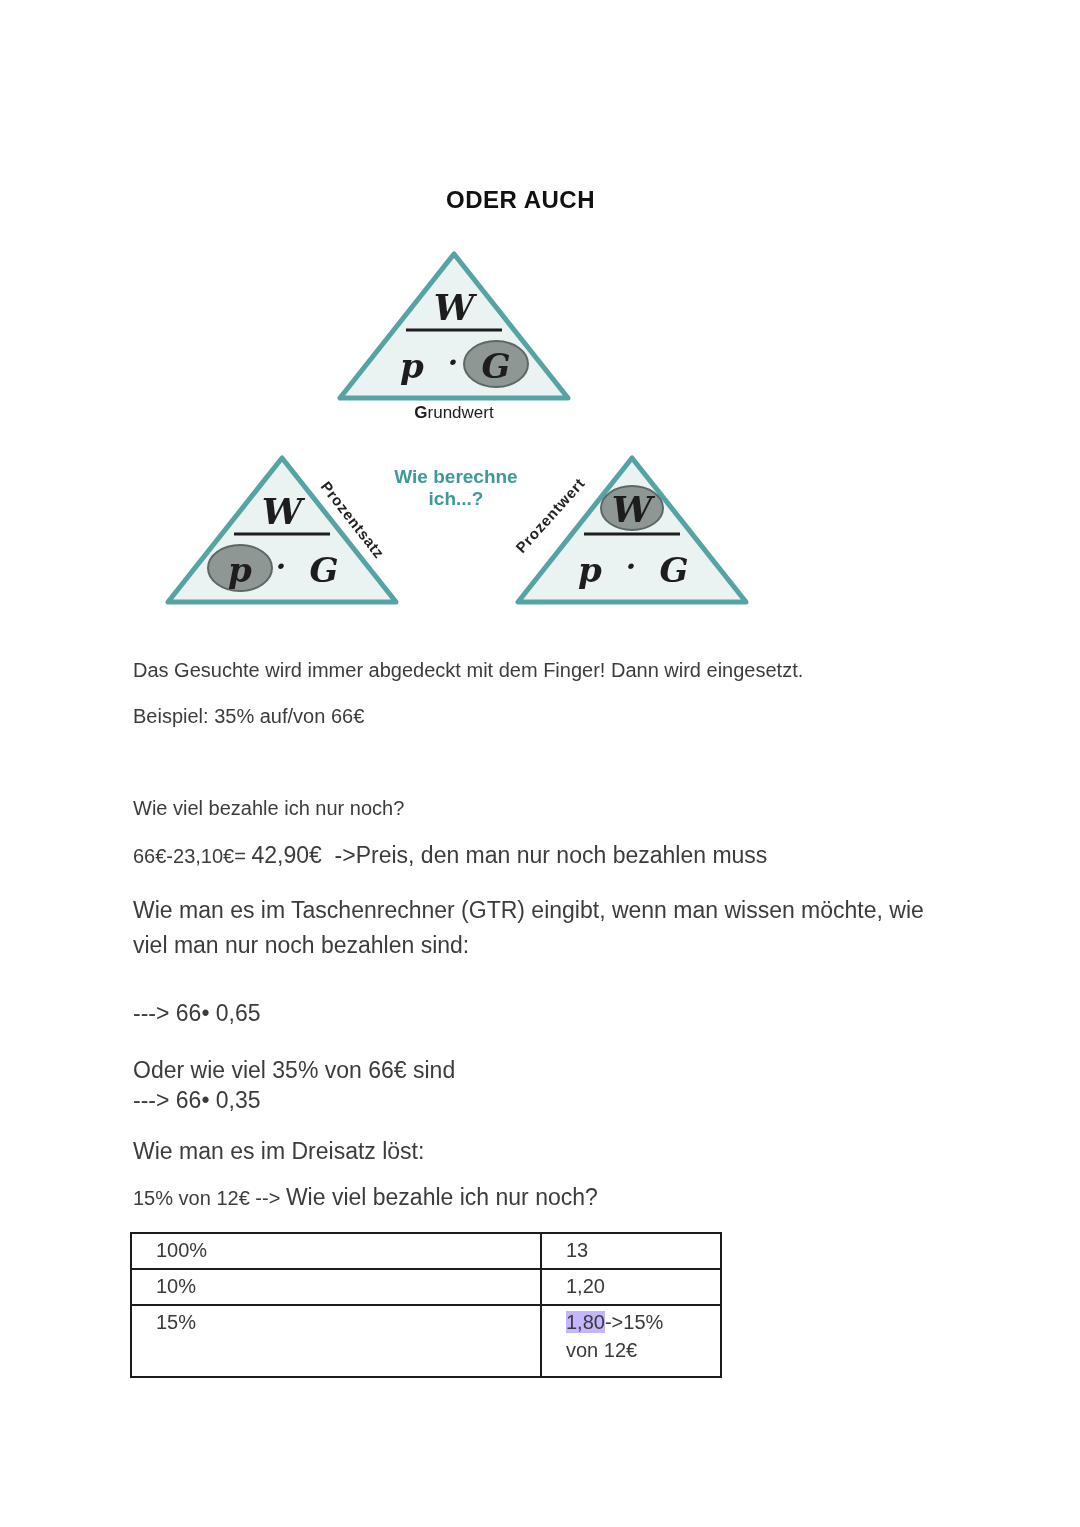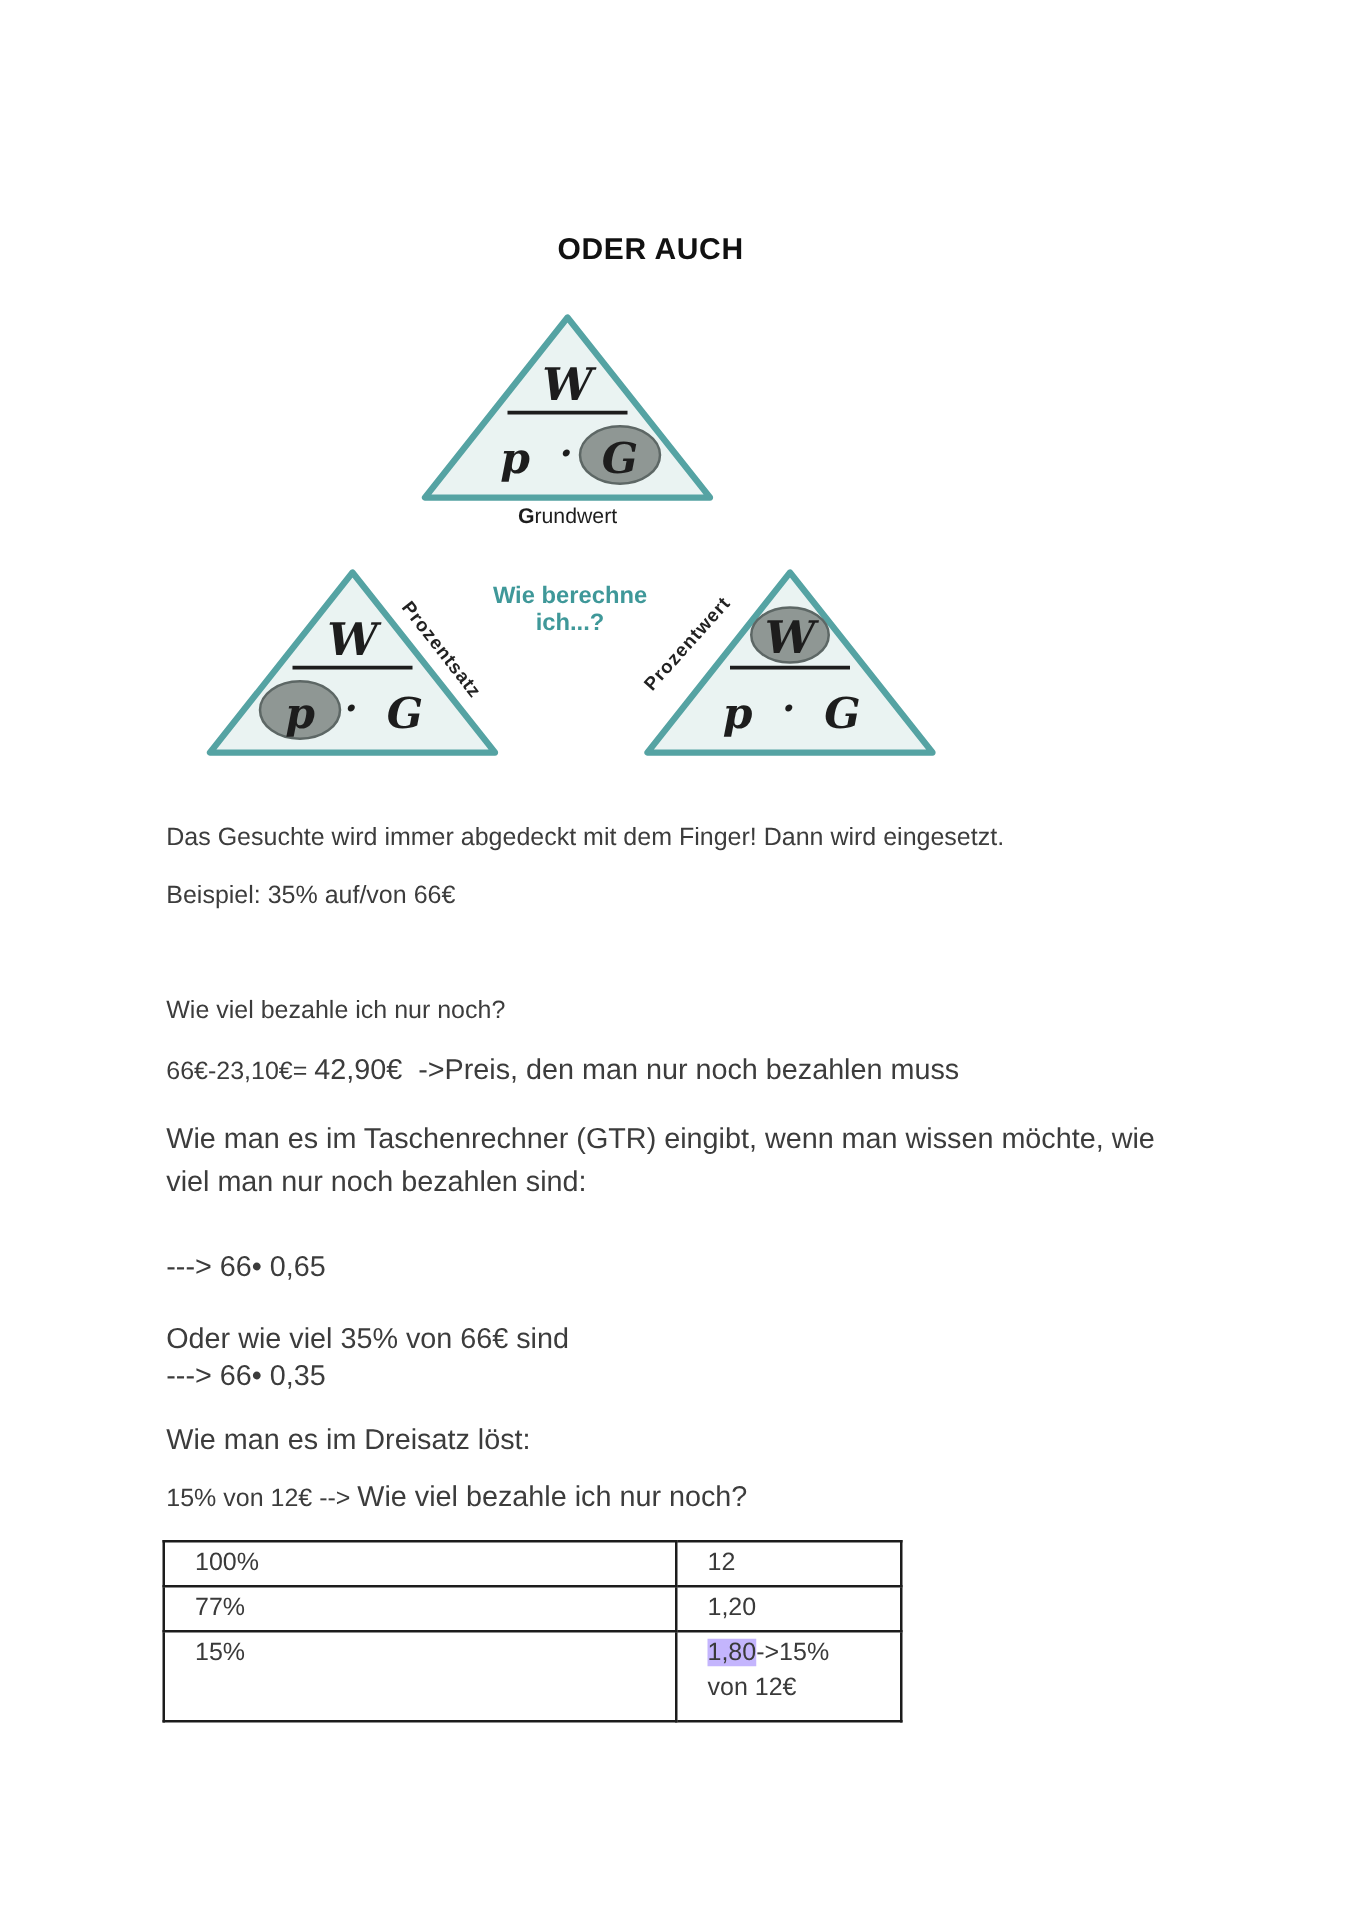--- a/index.html
+++ b/index.html
@@ -114,24 +114,24 @@
   <p class="line mixline p11"><span class="seg-small">15% von 12€ --&gt; </span><span class="seg-large">Wie viel bezahle ich nur noch?</span></p>
 
   <table class="dreisatz">
     <colgroup>
         <col class="col-pct">
         <col class="col-val">
       </colgroup>
     <tbody>
       <tr class="row-a">
         <td>100%</td>
-        <td>12</td>
+        <td>13</td>
       </tr>
       <tr class="row-b">
-        <td>77%</td>
+        <td>10%</td>
         <td>1,20</td>
       </tr>
       <tr class="row-c">
         <td>15%</td>
         <td><span class="hl">1,80</span><span>-&gt;15% von 12€</span></td>
       </tr>
     </tbody>
   </table>
 
 </div>

